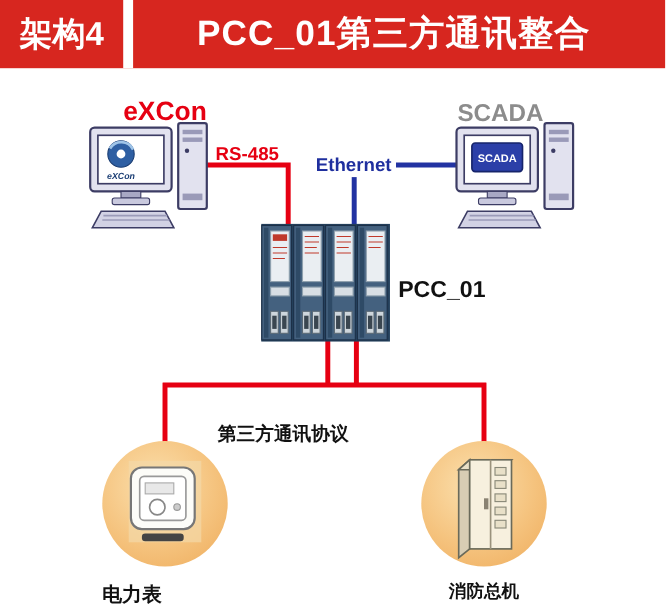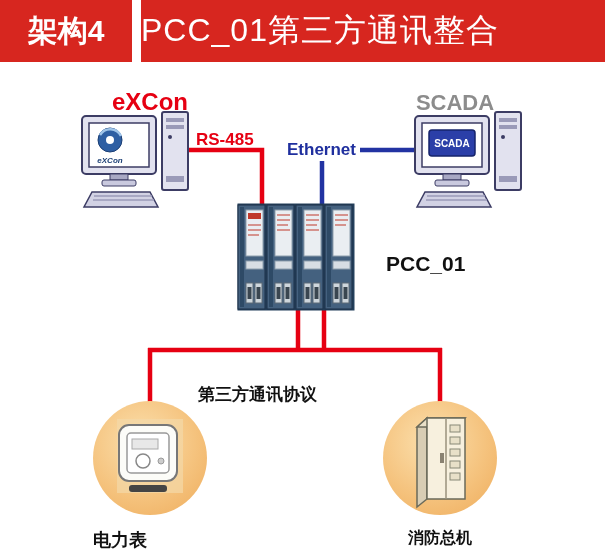--- a/index.html
+++ b/index.html
@@ -4,36 +4,36 @@
 <style>
   * { margin:0; padding:0; box-sizing:border-box; }
   html,body { background:#ffffff; }
   .stage {
     position:relative; width:605px; height:558px; background:#ffffff;
     font-family:"Liberation Sans", sans-serif; overflow:hidden;
   }
   
   .hdr { position:absolute; top:0; left:0; width:605px; height:62px;
          background:#d7261f; display:flex; align-items:center; }
-  .hdr-badge { width:132px; text-align:center; color:#ffffff;
+  .hdr-badge { width:112px; text-align:center; color:#ffffff;
                font-size:30px; font-weight:bold; }
   .hdr-divider { width:9px; height:62px; background:#ffffff; }
-  .hdr-title { flex:1; color:#ffffff;
-               font-size:32px; font-weight:normal; letter-spacing:1px;
+  .hdr-title { flex:1; text-align:center; color:#ffffff;
+               font-size:32px; font-weight:bold; letter-spacing:1px;
                padding-right:10px; white-space:nowrap; }
   
   .lbl { position:absolute; font-weight:bold; white-space:nowrap; z-index:6; }
   .excon-lbl   { left:95px;  top:88px;  width:110px; text-align:center;
                  color:#e60012; font-size:24px; }
   .scada-lbl   { left:400px; top:90px;  width:110px; text-align:center;
                  color:#8c8c8c; font-size:22px; }
   .rs485-lbl   { left:196px; top:130px; color:#e60012; font-size:17px; }
   .eth-lbl     { left:283px; top:139px; color:#1f2f9e; font-size:17px;
                  background:#ffffff; padding:1px 4px; }
-  .pcc-lbl     { left:362px; top:252px; color:#111111; font-size:21px;margin-left:24px; }
+  .pcc-lbl     { left:362px; top:252px; color:#111111; font-size:21px; }
   .rs422-lbl   { left:366px; top:314px; color:#e60012; font-size:16px; }
   .proto-lbl   { left:198px; top:383px; color:#111111; font-size:17px; }
   .meter-lbl   { left:93px;  top:528px; width:114px; text-align:left;
                  color:#111111; font-size:18px; }
   .fire-lbl    { left:383px; top:528px; width:114px; text-align:center;
                  color:#111111; font-size:16px; }
   
   .lines { position:absolute; left:0; top:0; z-index:1; }
   .ln     { fill:none; stroke-width:4.5px; }
   .ln.red  { stroke:#e60012; }

